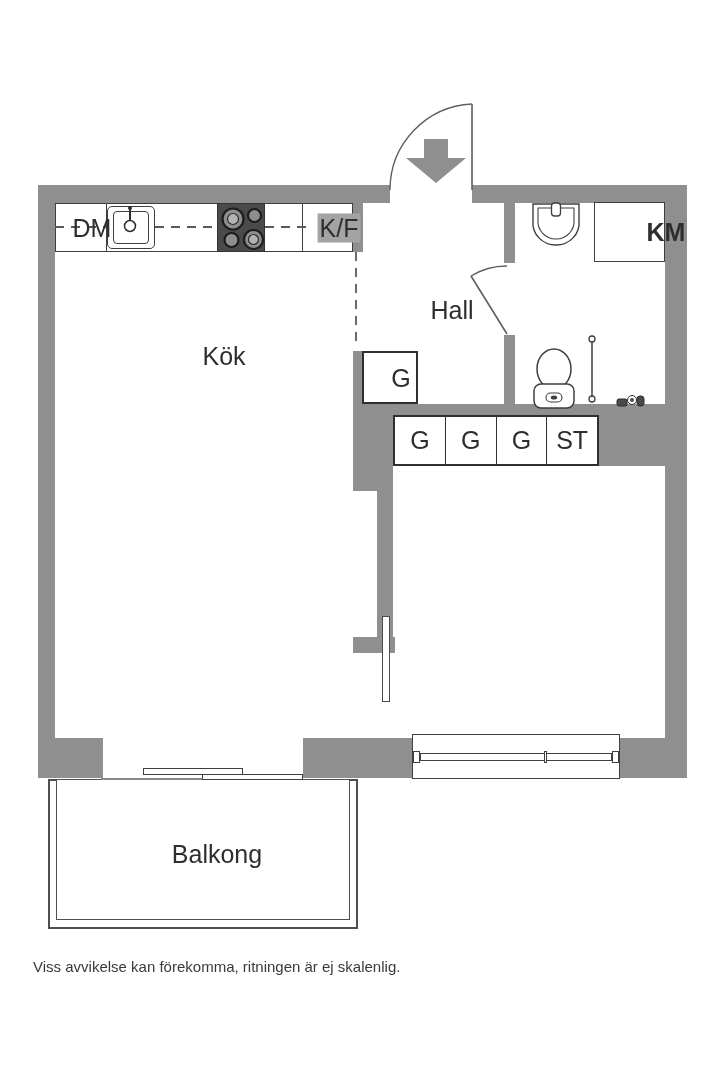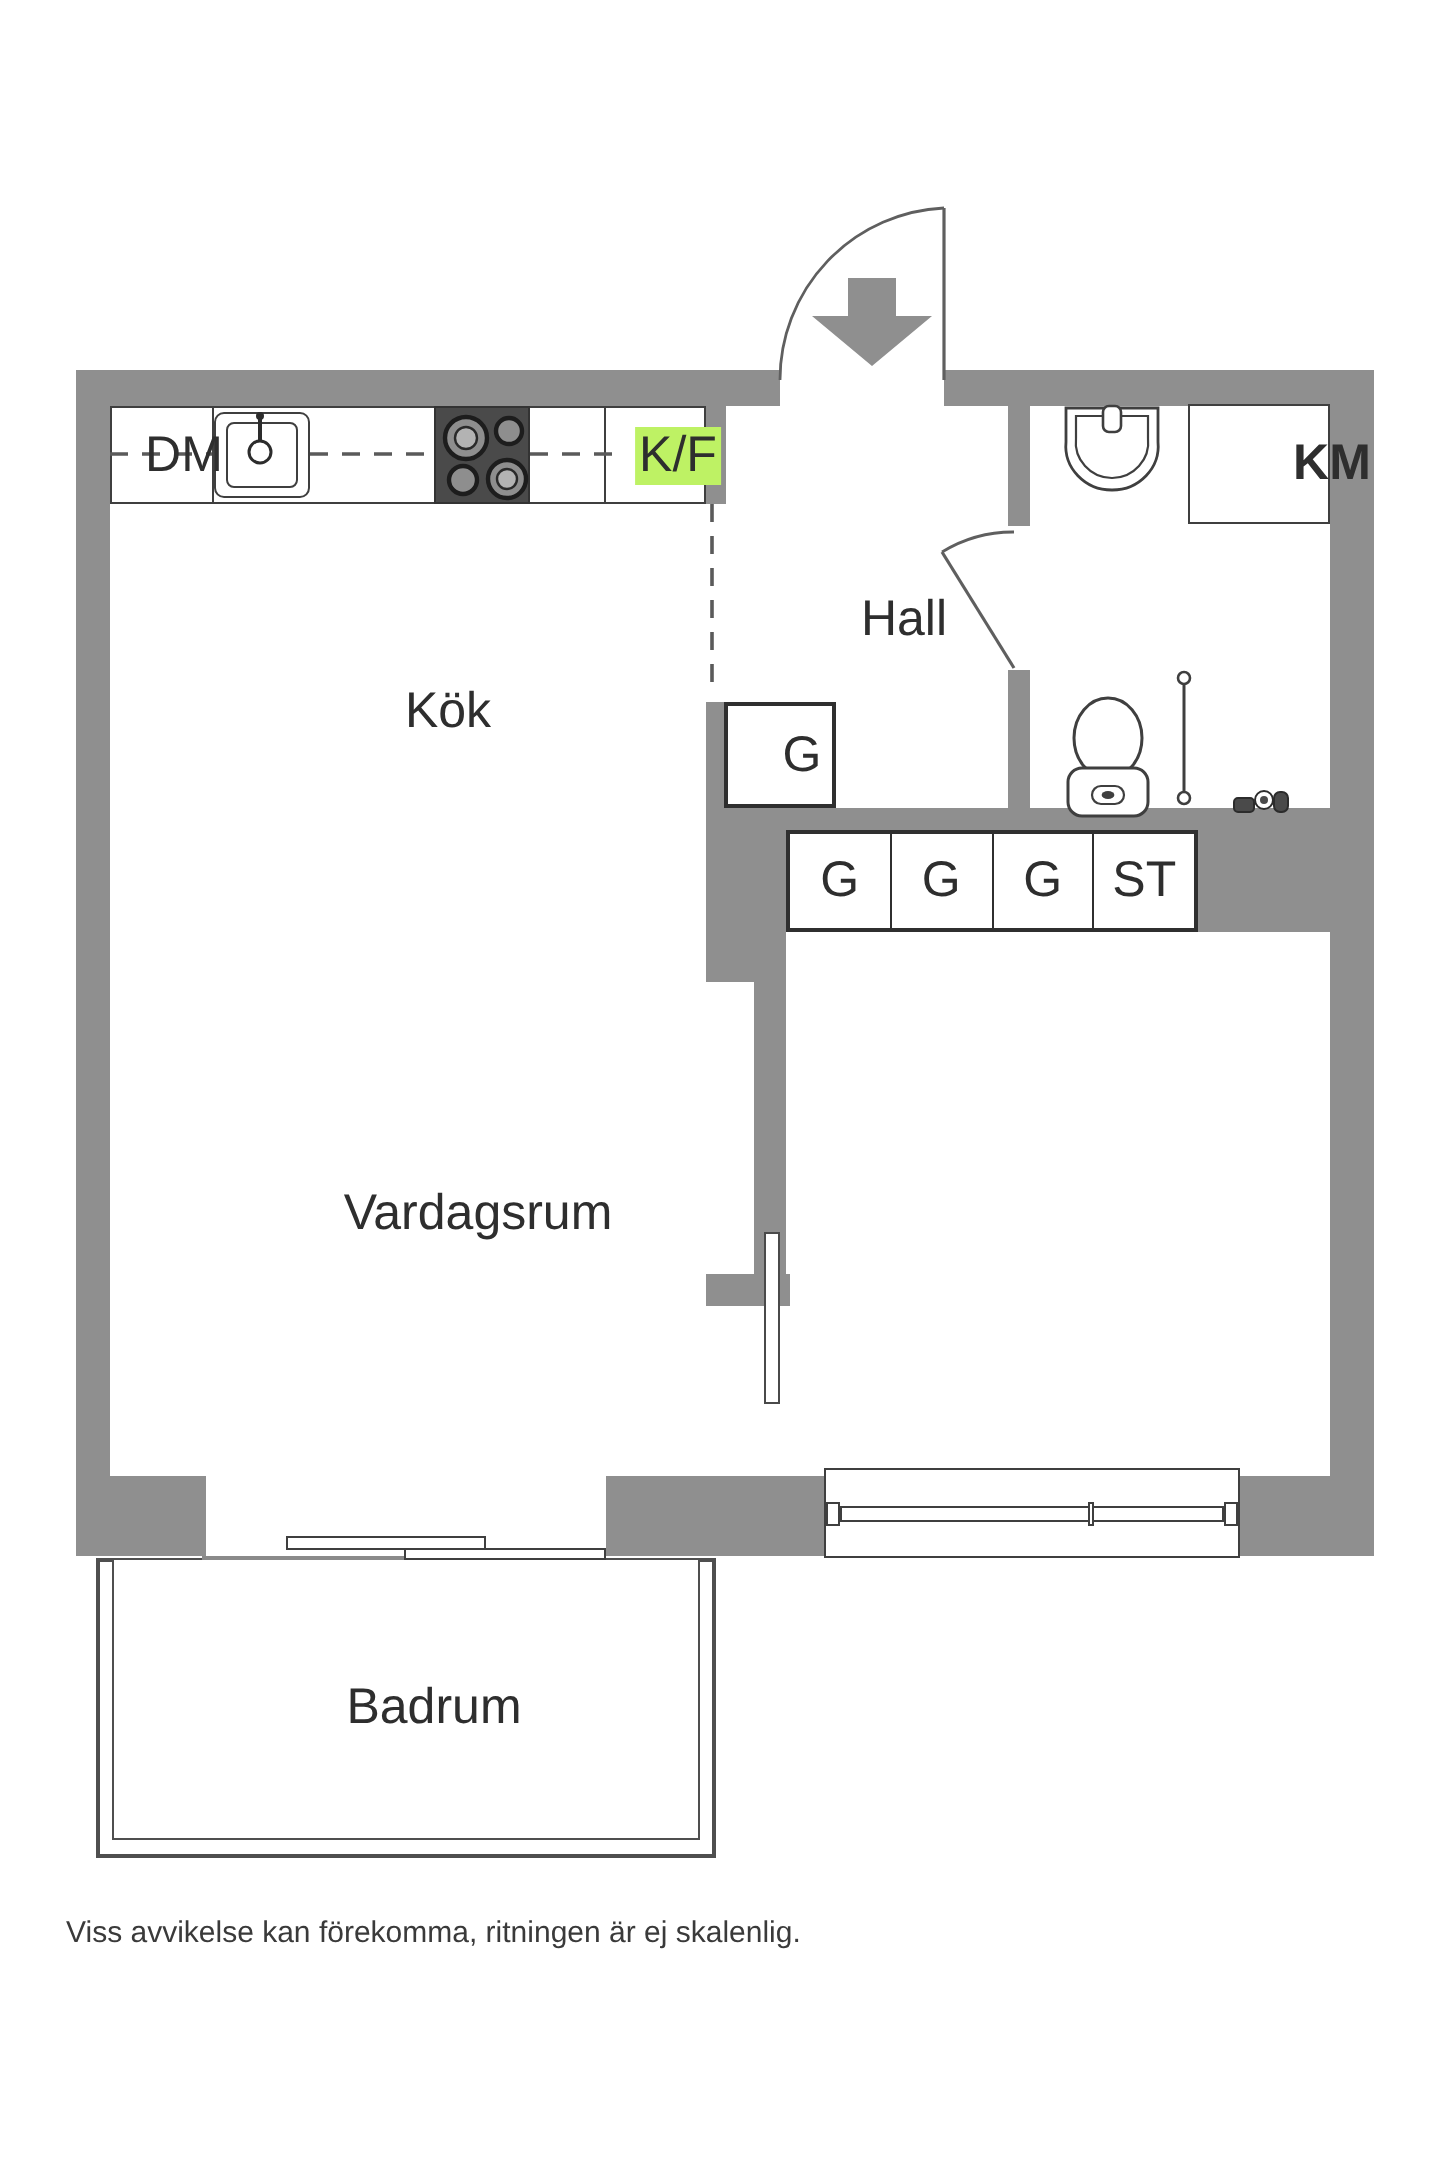--- a/index.html
+++ b/index.html
@@ -136,23 +136,22 @@
 
     <g fill="#4a4a4a" stroke="#2c2c2c" stroke-width="1">
       <rect x="617" y="399" width="10" height="7" rx="2"></rect>
       <circle cx="632" cy="400" r="4.5" fill="#fff"></circle>
       <circle cx="632" cy="400" r="2" fill="#4a4a4a" stroke="none"></circle>
       <rect x="637" y="396" width="7" height="10" rx="3"></rect>
     </g>
   </svg>
 
   <div class="lbl small layer4" style="left:80px;top:228px;">DM</div>
-  <div class="lbl small layer4" style="left:327px;top:228px;background:#bef264;padding:0 2px;">K/F</div>
+  <div class="lbl small layer4" style="left:327px;top:228px;background:#a3a3a3;padding:0 2px;">K/F</div>
   <div class="lbl small layer4" style="left:654px;top:232px;font-weight:bold;">KM</div>
   <div class="lbl small layer4" style="left:389px;top:378px;">G</div>
 
   <div class="lbl room layer4" style="left:212px;top:356px;">Kök</div>
   <div class="lbl room layer4" style="left:440px;top:310px;">Hall</div>
-  <div class="lbl room layer4" style="left:227px;top:607px;">Vardagsrum</div>
-  <div class="lbl room layer4" style="left:205px;top:854px;">Badrum</div>
+  <div class="lbl room layer4" style="left:205px;top:854px;">Balkong</div>
 
   <div class="disclaimer layer4">Viss avvikelse kan förekomma, ritningen är ej skalenlig.</div>
 </div>
 
 </body></html>

